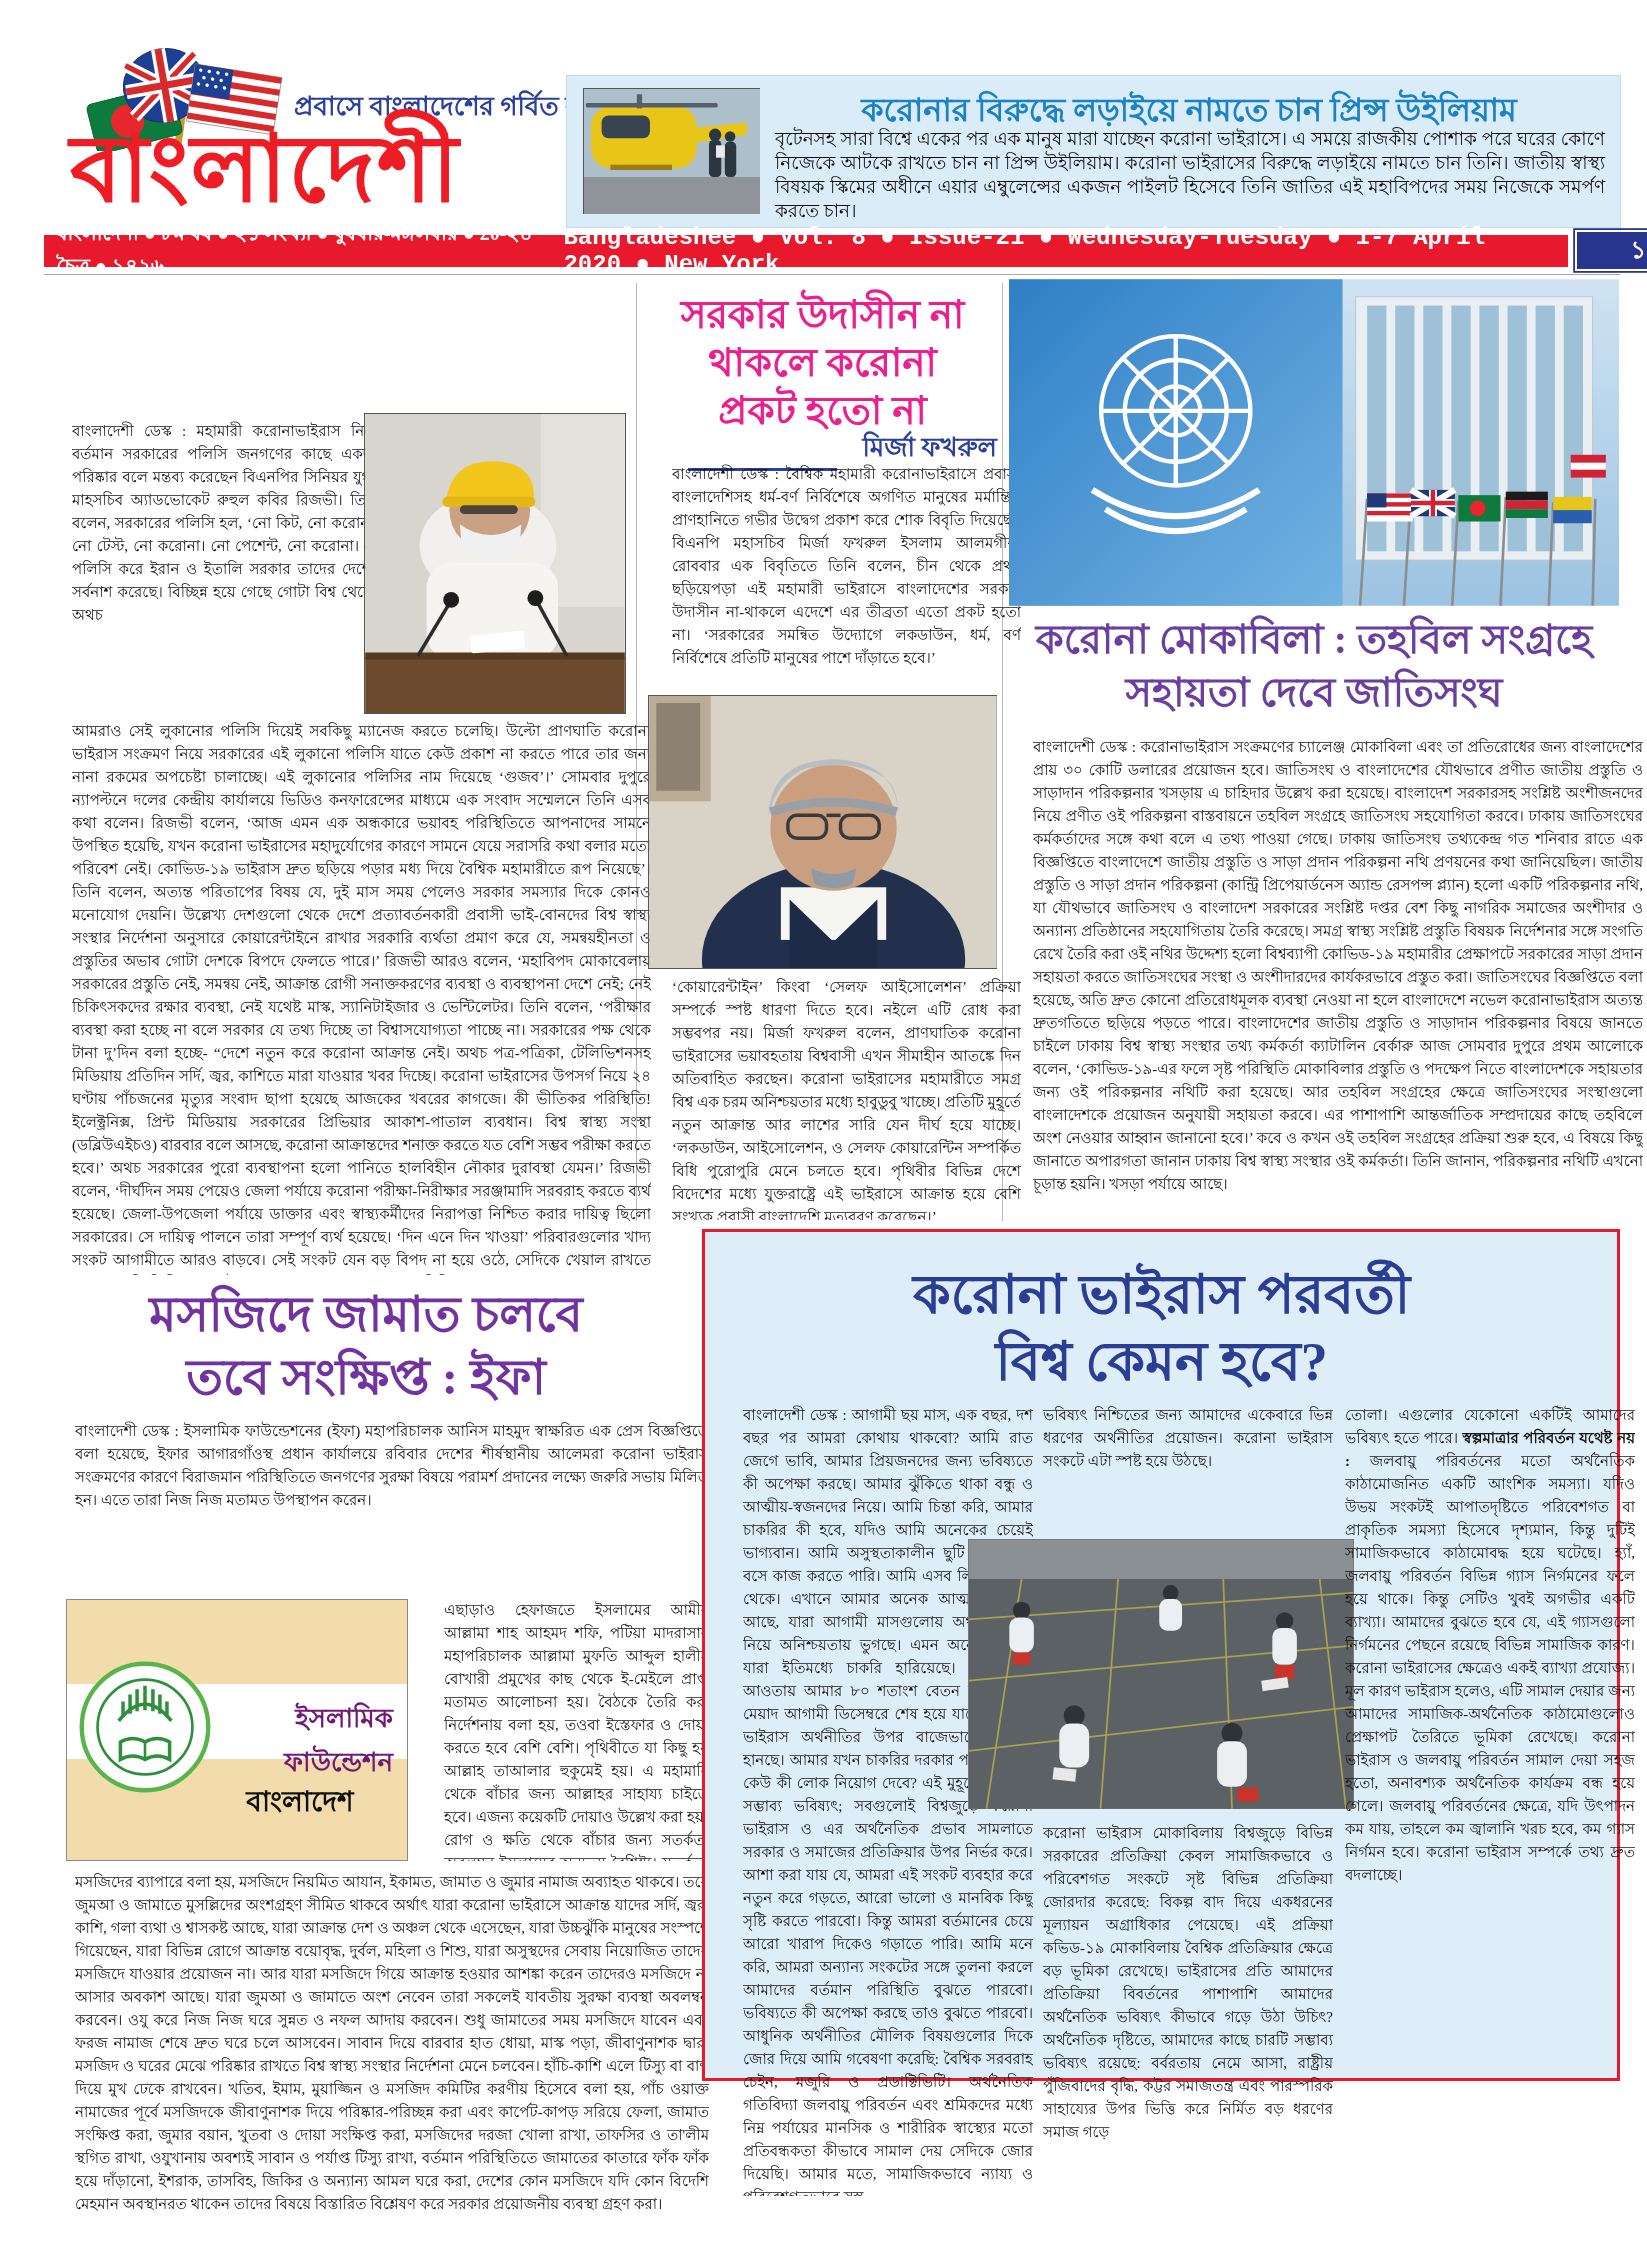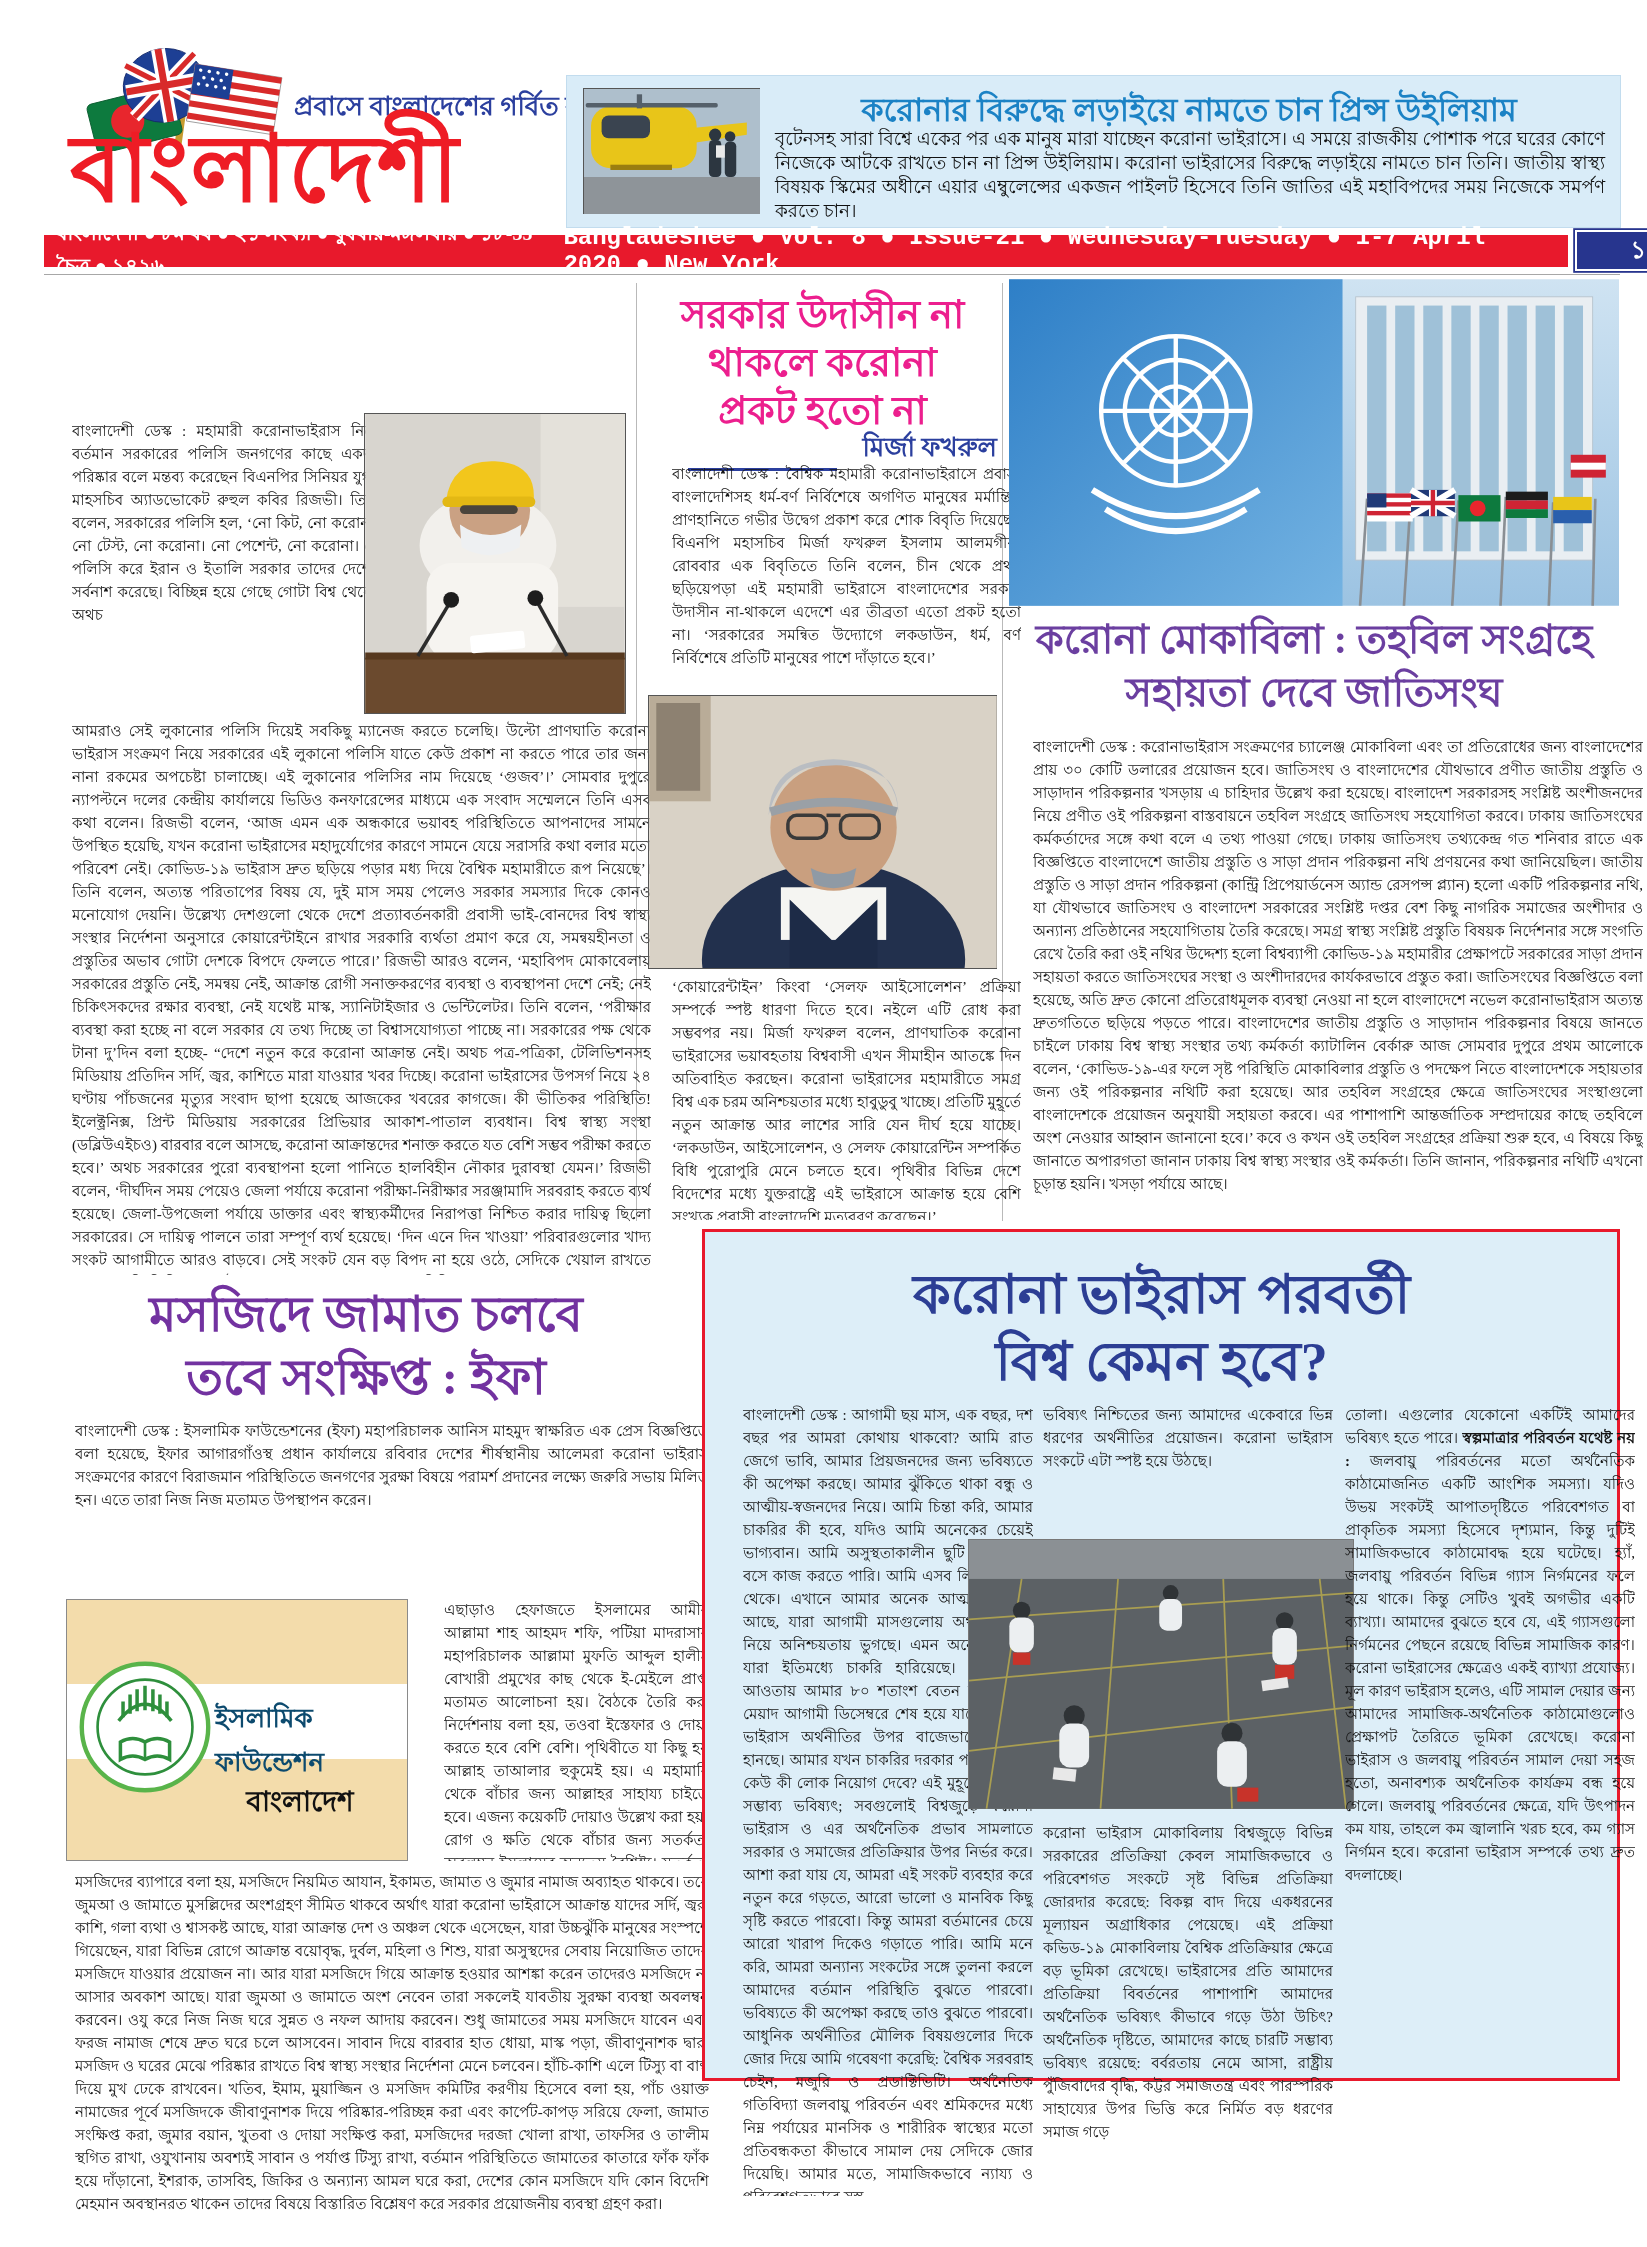--- a/index.html
+++ b/index.html
@@ -28,21 +28,21 @@
   .hl-purple{color:#6b3fa0;font-size:40px;line-height:53px;}
   .hl-purple2{color:#7232a0;font-size:49px;line-height:63px;}
   .hl-blue{color:#2c3e94;font-size:54px;line-height:67px;}
   .byline-row{display:flex;align-items:flex-end;justify-content:flex-end;gap:25px;}
   .byline-line{height:2.6px;background:#2b3f9e;width:149px;}
   .byline-name{color:#2b3f9e;font-weight:bold;font-size:26px;white-space:nowrap;}
   .photo-frame{border:0.9px solid #555;box-sizing:border-box;}
   .redbox{background:#ddeef8;border:3.5px solid #e8192c;box-sizing:border-box;}
   .iflogo{background:#f3dcab;border:0.9px solid #8a8a8a;box-sizing:border-box;}
   .iflogo .band{position:absolute;left:0;top:84px;width:100%;height:75px;background:#ffffff;}
-  .iflogo .t1{position:absolute;left:148px;top:98px;width:202px;text-align:left;font-size:26px;font-weight:bold;color:#0c4a6e;}
+  .iflogo .t1{position:absolute;left:124px;top:98px;width:202px;text-align:right;font-size:26px;font-weight:bold;color:#701a75;}
   .iflogo .t2{position:absolute;left:132px;top:180px;width:202px;text-align:center;font-size:28px;font-weight:bold;color:#111;}
   .subhead-bold{font-weight:bold;}
 </style>
 </head>
 <body>
 
 <div id="page">
 
   <div class="abs" style="left:81px;top:46px;width:206px;height:105px;">
     <svg width="206" height="105" viewBox="0 0 235 120">
@@ -109,21 +109,21 @@
           <circle cx="166" cy="54" r="6"></circle>
         </g>
         <rect x="150" y="64" width="10" height="14" fill="#e9e9e9"></rect>
       </svg>
     </div>
     <div class="abs topbox-headline" style="left:206px;top:8.8px;width:832px;">করোনার বিরুদ্ধে লড়াইয়ে নামতে চান প্রিন্স উইলিয়াম</div>
     <div class="abs topbox-body" style="left:208px;top:51px;width:830px;height:93px;">বৃটেনসহ সারা বিশ্বে একের পর এক মানুষ মারা যাচ্ছেন করোনা ভাইরাসে। এ সময়ে রাজকীয় পোশাক পরে ঘরের কোণে নিজেকে আটকে রাখতে চান না প্রিন্স উইলিয়াম। করোনা ভাইরাসের বিরুদ্ধে লড়াইয়ে নামতে চান তিনি। জাতীয় স্বাস্থ্য বিষয়ক স্কিমের অধীনে এয়ার এম্বুলেন্সের একজন পাইলট হিসেবে তিনি জাতির এই মহাবিপদের সময় নিজেকে সমর্পণ করতে চান।</div>
   </div>
 
   <div class="abs datebar" style="left:44px;top:235px;width:1524px;height:32px;">
-    <span class="bn">বাংলাদেশী ● ৮ম বর্ষ ● ২১ সংখ্যা ● বুধবার-মঙ্গলবার ● ১৮-35 চৈত্র ● ১৪২৬</span>
+    <span class="bn">বাংলাদেশী ● ৮ম বর্ষ ● ২১ সংখ্যা ● বুধবার-মঙ্গলবার ● 20-২৪ চৈত্র ● ১৪২৬</span>
     <span class="en">Bangladeshee ● Vol. 8 ● Issue-21 ● Wednesday-Tuesday ● 1-7 April 2020 ● New York</span>
   </div>
   <div class="abs pagenum" style="left:1575px;top:230px;width:42px;height:37px;padding-left:48px;">১৫</div>
   <div class="abs rule-h" style="left:44px;top:274px;width:1576px;"></div>
 
   <div class="abs rule-v" style="left:636px;top:283px;height:938px;"></div>
   <div class="abs rule-v" style="left:1002px;top:283px;height:938px;"></div>
 
   <div class="abs body-text" style="left:48px;top:420px;width:307px;height:294px;">বাংলাদেশী ডেস্ক : মহামারী করোনাভাইরাস নিয়ে বর্তমান সরকারের পলিসি জনগণের কাছে একদম পরিষ্কার বলে মন্তব্য করেছেন বিএনপির সিনিয়র যুগ্ম-মাহসচিব অ্যাডভোকেট রুহুল কবির রিজভী। তিনি বলেন, সরকারের পলিসি হল, ‘নো কিট, নো করোনা। নো টেস্ট, নো করোনা। নো পেশেন্ট, নো করোনা। যে পলিসি করে ইরান ও ইতালি সরকার তাদের দেশের সর্বনাশ করেছে। বিচ্ছিন্ন হয়ে গেছে গোটা বিশ্ব থেকে। অথচ</div>
   <div class="abs photo-frame" style="left:364px;top:413px;width:262px;height:301px;">

